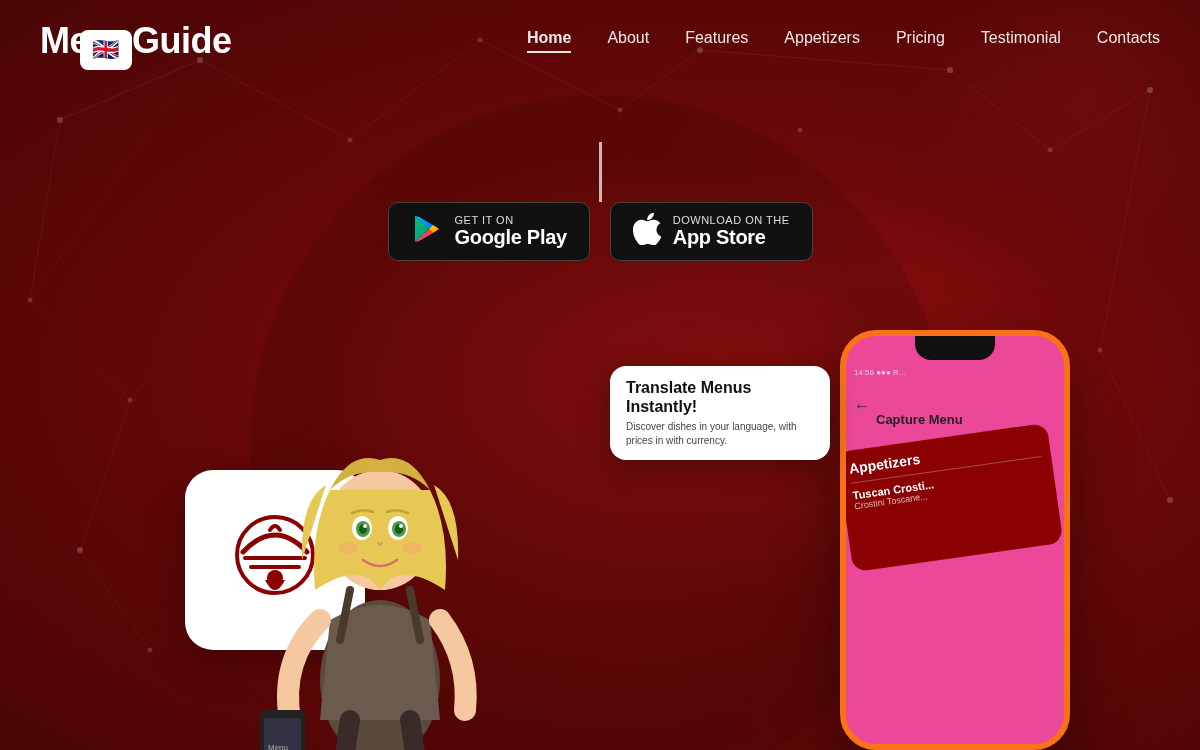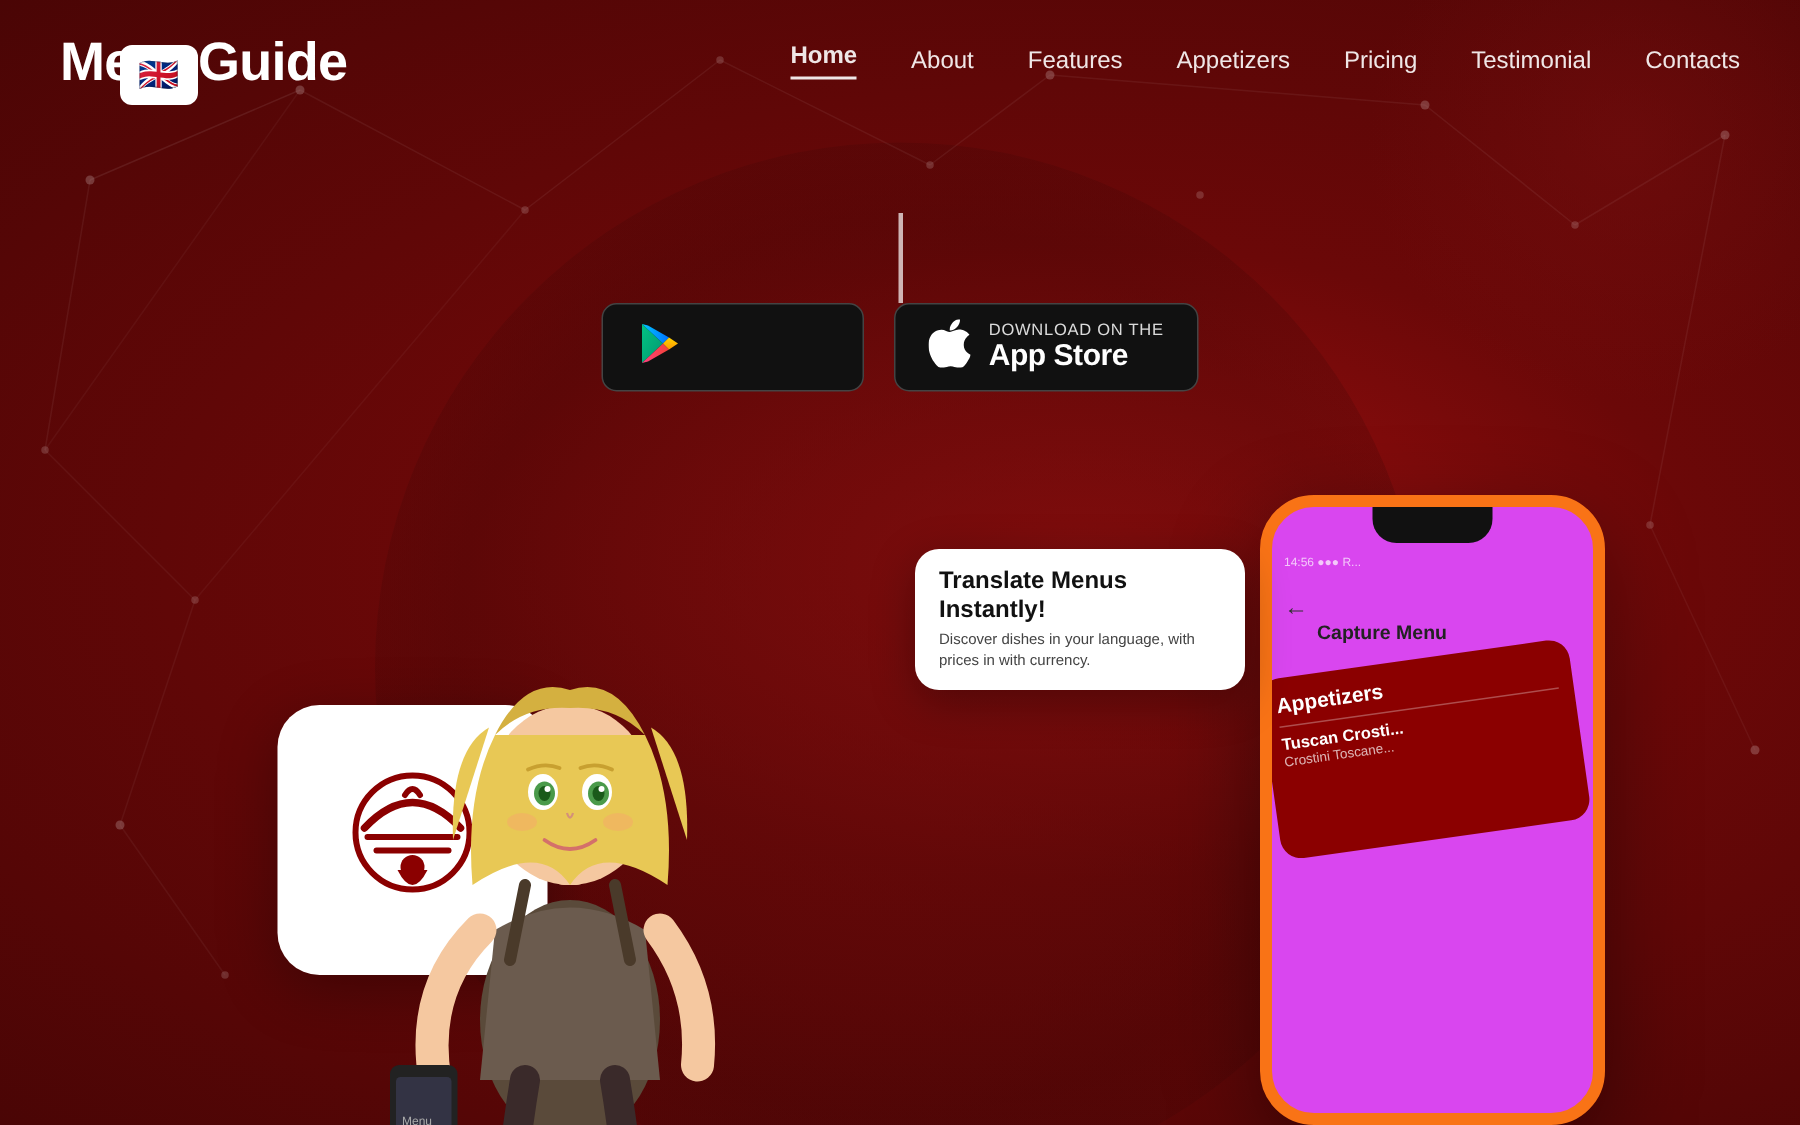--- a/index.html
+++ b/index.html
@@ -64,21 +64,20 @@
 
     .logo {
       color: #fff;
       font-size: 36px;
       font-weight: 700;
       letter-spacing: -0.5px;
     }
 
     nav {
       display: flex;
-      align-items: center;
       gap: 36px;
     }
 
     .nav-link {
       color: #fff;
       text-decoration: none;
       font-size: 16px;
       font-weight: 400;
       opacity: 0.9;
       cursor: pointer;
@@ -214,23 +213,23 @@
       align-items: flex-end;
     }
 
     
     .phone-mockup {
       position: absolute;
       right: 130px;
       bottom: 0;
       width: 230px;
       height: 420px;
-      background: #d946ef;
+      background: #ec4899;
       border-radius: 36px;
-      border: 8px solid #f97316;
+      border: 6px solid #f97316;
       z-index: 11;
       overflow: hidden;
       box-shadow: 0 20px 60px rgba(0,0,0,0.4);
     }
 
     .phone-notch {
       width: 80px;
       height: 24px;
       background: #111;
       border-radius: 0 0 16px 16px;
@@ -399,20 +398,24 @@
               <stop offset="0%" style="stop-color:#FF4081"></stop>
               <stop offset="100%" style="stop-color:#F44336"></stop>
             </linearGradient>
           </defs>
           <path d="M4 3 L18 16 L4 29 Z" fill="url(#gp2)" opacity="0.9"></path>
           <path d="M4 3 L18 16 L22 12 L8 4 Z" fill="url(#gp1)"></path>
           <path d="M4 29 L18 16 L22 20 L8 28 Z" fill="url(#gp4)"></path>
           <path d="M18 16 L22 12 L28 16 L22 20 Z" fill="url(#gp3)"></path>
         </svg>
       </span>
+      <div class="store-btn-text">
+        <span class="store-btn-sub">GET IT ON</span>
+        <span class="store-btn-name">Google Play</span>
+      </div>
     </a>
 
     <a class="store-btn">
       <span class="store-btn-icon">
         
         <svg width="28" height="32" viewBox="0 0 28 32" fill="white">
           <path d="M23.5 17c0-4.5 3.7-6.7 3.8-6.8-2.1-3-5.3-3.4-6.4-3.5-2.7-.3-5.3 1.6-6.7 1.6-1.4 0-3.5-1.6-5.7-1.5-2.9.1-5.6 1.7-7.1 4.3-3 5.2-.8 12.9 2.2 17.1 1.4 2.1 3.2 4.4 5.5 4.3 2.2-.1 3-1.4 5.7-1.4 2.6 0 3.4 1.4 5.7 1.4 2.3 0 3.9-2.1 5.3-4.2 1.7-2.4 2.4-4.7 2.4-4.8-.1 0-4.7-1.8-4.7-6.5zM19.2 4.8c1.2-1.4 2-3.4 1.8-5.3-1.7.1-3.8 1.2-5 2.6-1.1 1.3-2.1 3.3-1.8 5.2 1.8.1 3.7-1 5-2.5z"></path>
         </svg>
       </span>
       <div class="store-btn-text">

